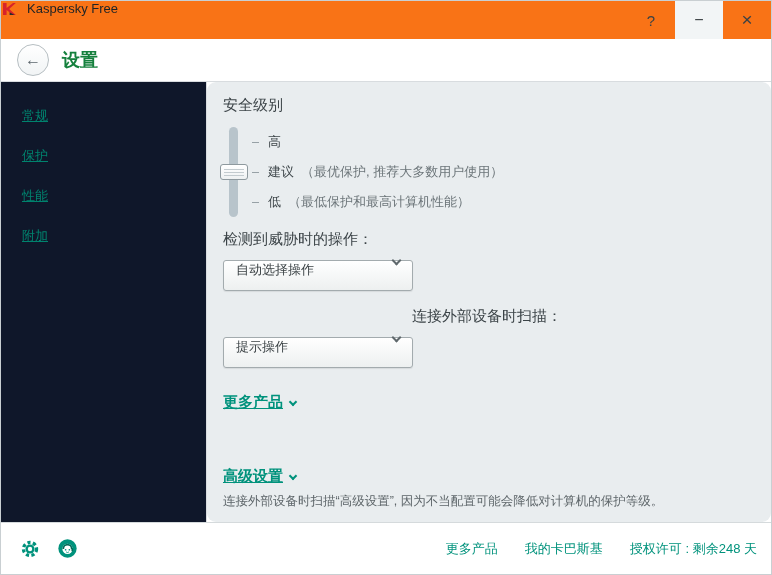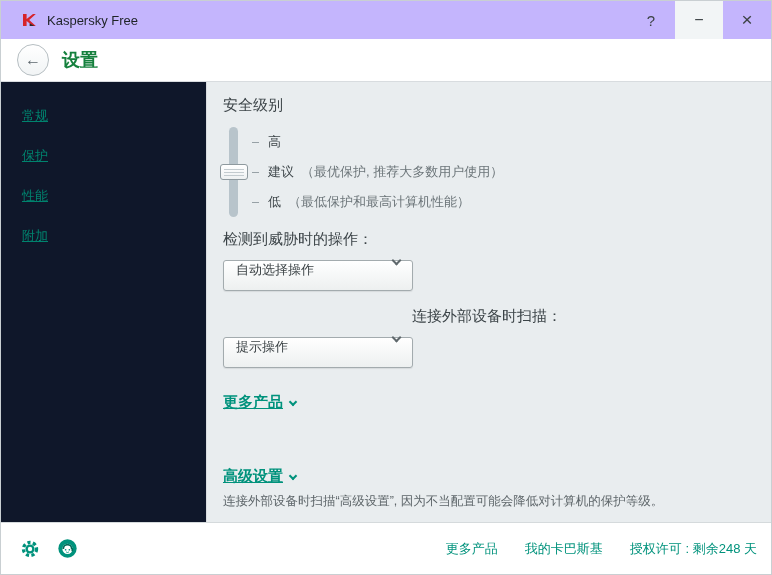--- a/index.html
+++ b/index.html
@@ -8,41 +8,41 @@
     font-family:"Liberation Sans","DejaVu Sans",sans-serif;
     background:#ffffff;
     color:#3c4448;
     --green:#00927C;
     --link:#00836E;
     --content-bg:#E9EDEF;
   }
   .window { width:772px; height:575px; border:1px solid #c9cfd2; background:#fff; display:flex; flex-direction:column; }
 
   
-  .titlebar { height:38px; display:flex; align-items:center; padding-left:20px; background:#c4b5fd; flex:0 0 auto; }
+  .titlebar { height:38px; display:flex; align-items:flex-start; background:#f97316; flex:0 0 auto; }
   .logo { width:16px; height:16px; margin-right:10px; display:inline-flex; }
   .app-title { font-size:13px; color:#1e2326; }
   .win-controls { margin-left:auto; display:flex; height:100%; }
   .wbtn { width:48px; height:100%; display:flex; align-items:center; justify-content:center; color:#3c4245; cursor:default; }
   .wbtn.help { font-size:15px; }
   .wbtn.min { background:#f2f5f6; font-size:16px; }
   .wbtn.close { font-size:19px; }
 
   
   .header { height:43px; display:flex; align-items:center; padding-left:16px; background:#fff; border-bottom:1px solid #d8dcdf; flex:0 0 auto; }
   .back-btn { width:32px; height:32px; border-radius:50%; border:1px solid #b6bec2; background:linear-gradient(#ffffff,#f1f4f5); display:flex; align-items:center; justify-content:center; color:#5c666c; font-size:16px; cursor:pointer; }
   .page-title { font-size:18px; font-weight:bold; color:#15803d; margin-left:13px; }
 
   
   .body { flex:1 1 auto; display:flex; min-height:0; }
   .sidebar { width:206px; border-right:1px solid #d8dcdf; background:#0f172a; padding-top:14px; display:flex; flex-direction:column; flex:0 0 auto; }
   .side-item { display:flex; align-items:center; height:40px; padding-left:21px; font-size:13px; color:var(--link); text-decoration:underline; cursor:pointer; }
   .side-item.active { background:var(--green); color:#fff; text-decoration:none; margin:1px 13px 1px 12px; height:38px; padding-left:9px; border-radius:3px; }
 
-  .content { flex:1 1 auto; background:var(--content-bg); padding:14px 20px 0 16px; overflow:hidden; }
+  .content { flex:1 1 auto; background:var(--content-bg); padding:14px 20px 0 16px; overflow:hidden;border-radius:9px; }
   .section-title { font-size:15px; font-weight:normal; color:#3c4448; }
 
   
   .slider-row { display:flex; margin:8px 0 0 6px; }
   .slider-track { width:9px; height:90px; margin-top:4px; background:#b8c4cb; border-radius:5px; position:relative; cursor:pointer; }
   .slider-handle { position:absolute; left:50%; top:50%; transform:translate(-50%,-50%); width:28px; height:16px; background:linear-gradient(#ffffff,#eef1f2); border:1px solid #8e999e; border-radius:3px; display:flex; flex-direction:column; justify-content:center; gap:2px; padding:0 3px; cursor:grab; }
   .slider-handle i { display:block; height:1px; background:#c3cbcf; }
   .levels { margin:4px 0 0 14px; }
   .level-row { display:flex; align-items:center; height:30px; font-size:13px; }
   .tick { width:7px; border-top:1px solid #97a1a6; margin-right:9px; }

